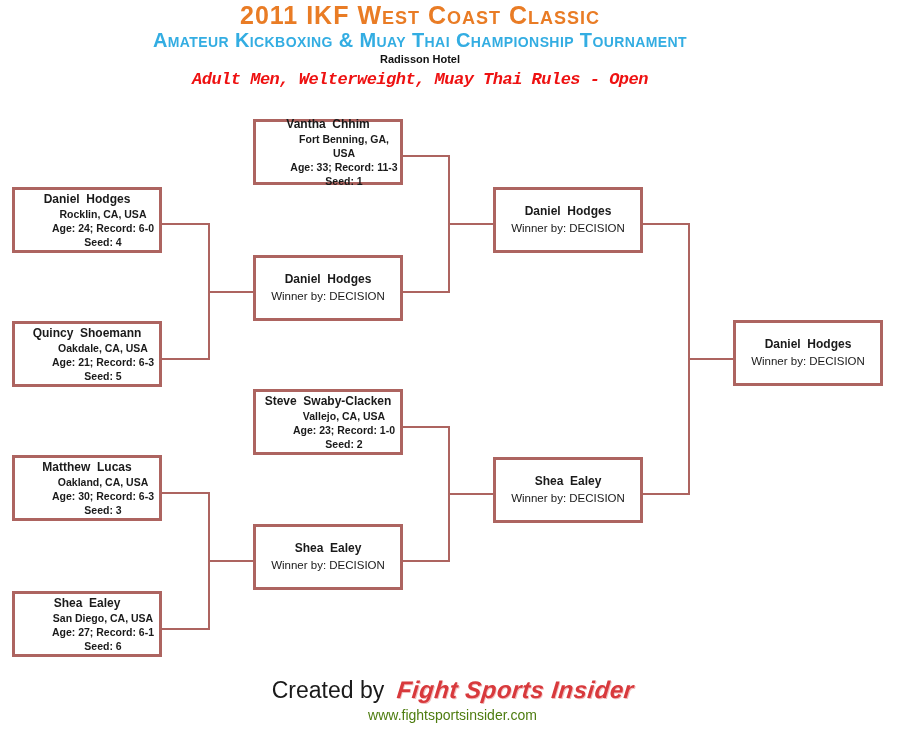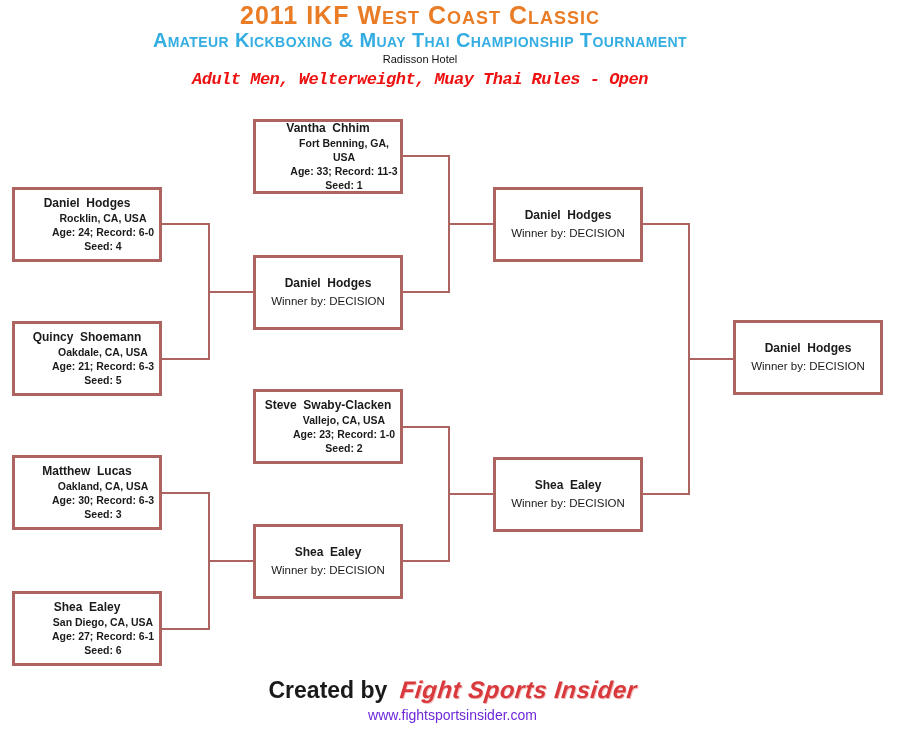--- a/index.html
+++ b/index.html
@@ -17,46 +17,46 @@
   
   .header{position:absolute;left:0;top:0;width:840px;text-align:center;}
   .title{
     font-size:25px;font-weight:700;font-variant:small-caps;letter-spacing:1px;
     color:var(--title-orange);line-height:1.05;margin-top:2px;
   }
   .subtitle{
     font-size:20px;font-weight:700;font-variant:small-caps;letter-spacing:.4px;
     color:var(--subtitle-cyan);margin-top:1px;
   }
-  .venue,.locdate{font-size:11px;font-weight:400;color:#111;line-height:1.3;}
+  .venue,.locdate{font-size:11px;font-weight:700;color:#111;line-height:1.3;}
   .division{
     font-family:"Liberation Mono", monospace;font-weight:700;font-style:italic;
     font-size:17px;color:var(--division-red);margin-top:3px;letter-spacing:-.5px;
   }
   
   .bracket{position:absolute;left:0;top:0;width:905px;height:737px;}
   .box{
-    position:absolute;width:150px;height:75px;background:#fff;
+    position:absolute;width:150px;height:66px;background:#fff;
     border:3px solid var(--bracket-line);box-sizing:border-box;
     display:flex;flex-direction:column;justify-content:center;
     text-align:center;z-index:2;
   }
   .box .name{font-size:12px;font-weight:700;white-space:pre;line-height:1.45;}
   .box .detail{font-size:10.5px;font-weight:700;line-height:1.32;padding-left:32px;}
   .box .result{font-size:11.5px;font-weight:400;line-height:1.5;}
   .line{position:absolute;background:var(--bracket-line);z-index:1;}
   
   .footer{position:absolute;left:0;top:676px;width:905px;text-align:center;}
-  .createdby{font-size:23px;font-weight:700;color:#1a1a1a;vertical-align:middle;}
+  .createdby{font-size:23px;font-weight:400;color:#1a1a1a;vertical-align:middle;}
   .brand{
     font-size:24px;font-weight:700;font-style:italic;color:var(--brand-red);
     letter-spacing:.5px;display:inline-block;transform:skewX(-6deg);
     text-shadow:1px 1px 0 rgba(216,57,60,.35);margin-left:8px;vertical-align:middle;
   }
-  .website{font-size:14px;color:#6d28d9;margin-top:3px;}
+  .website{font-size:14px;color:#4d7c0f;margin-top:3px;}
 </style>
 </head>
 <body>
 
 <div class="header">
   <div class="title">2011 IKF West Coast Classic</div>
   <div class="subtitle">Amateur Kickboxing &amp; Muay Thai Championship Tournament</div>
   <div class="venue">Radisson Hotel</div>
   <div class="division">Adult Men, Welterweight, Muay Thai Rules - Open</div>
 </div>

